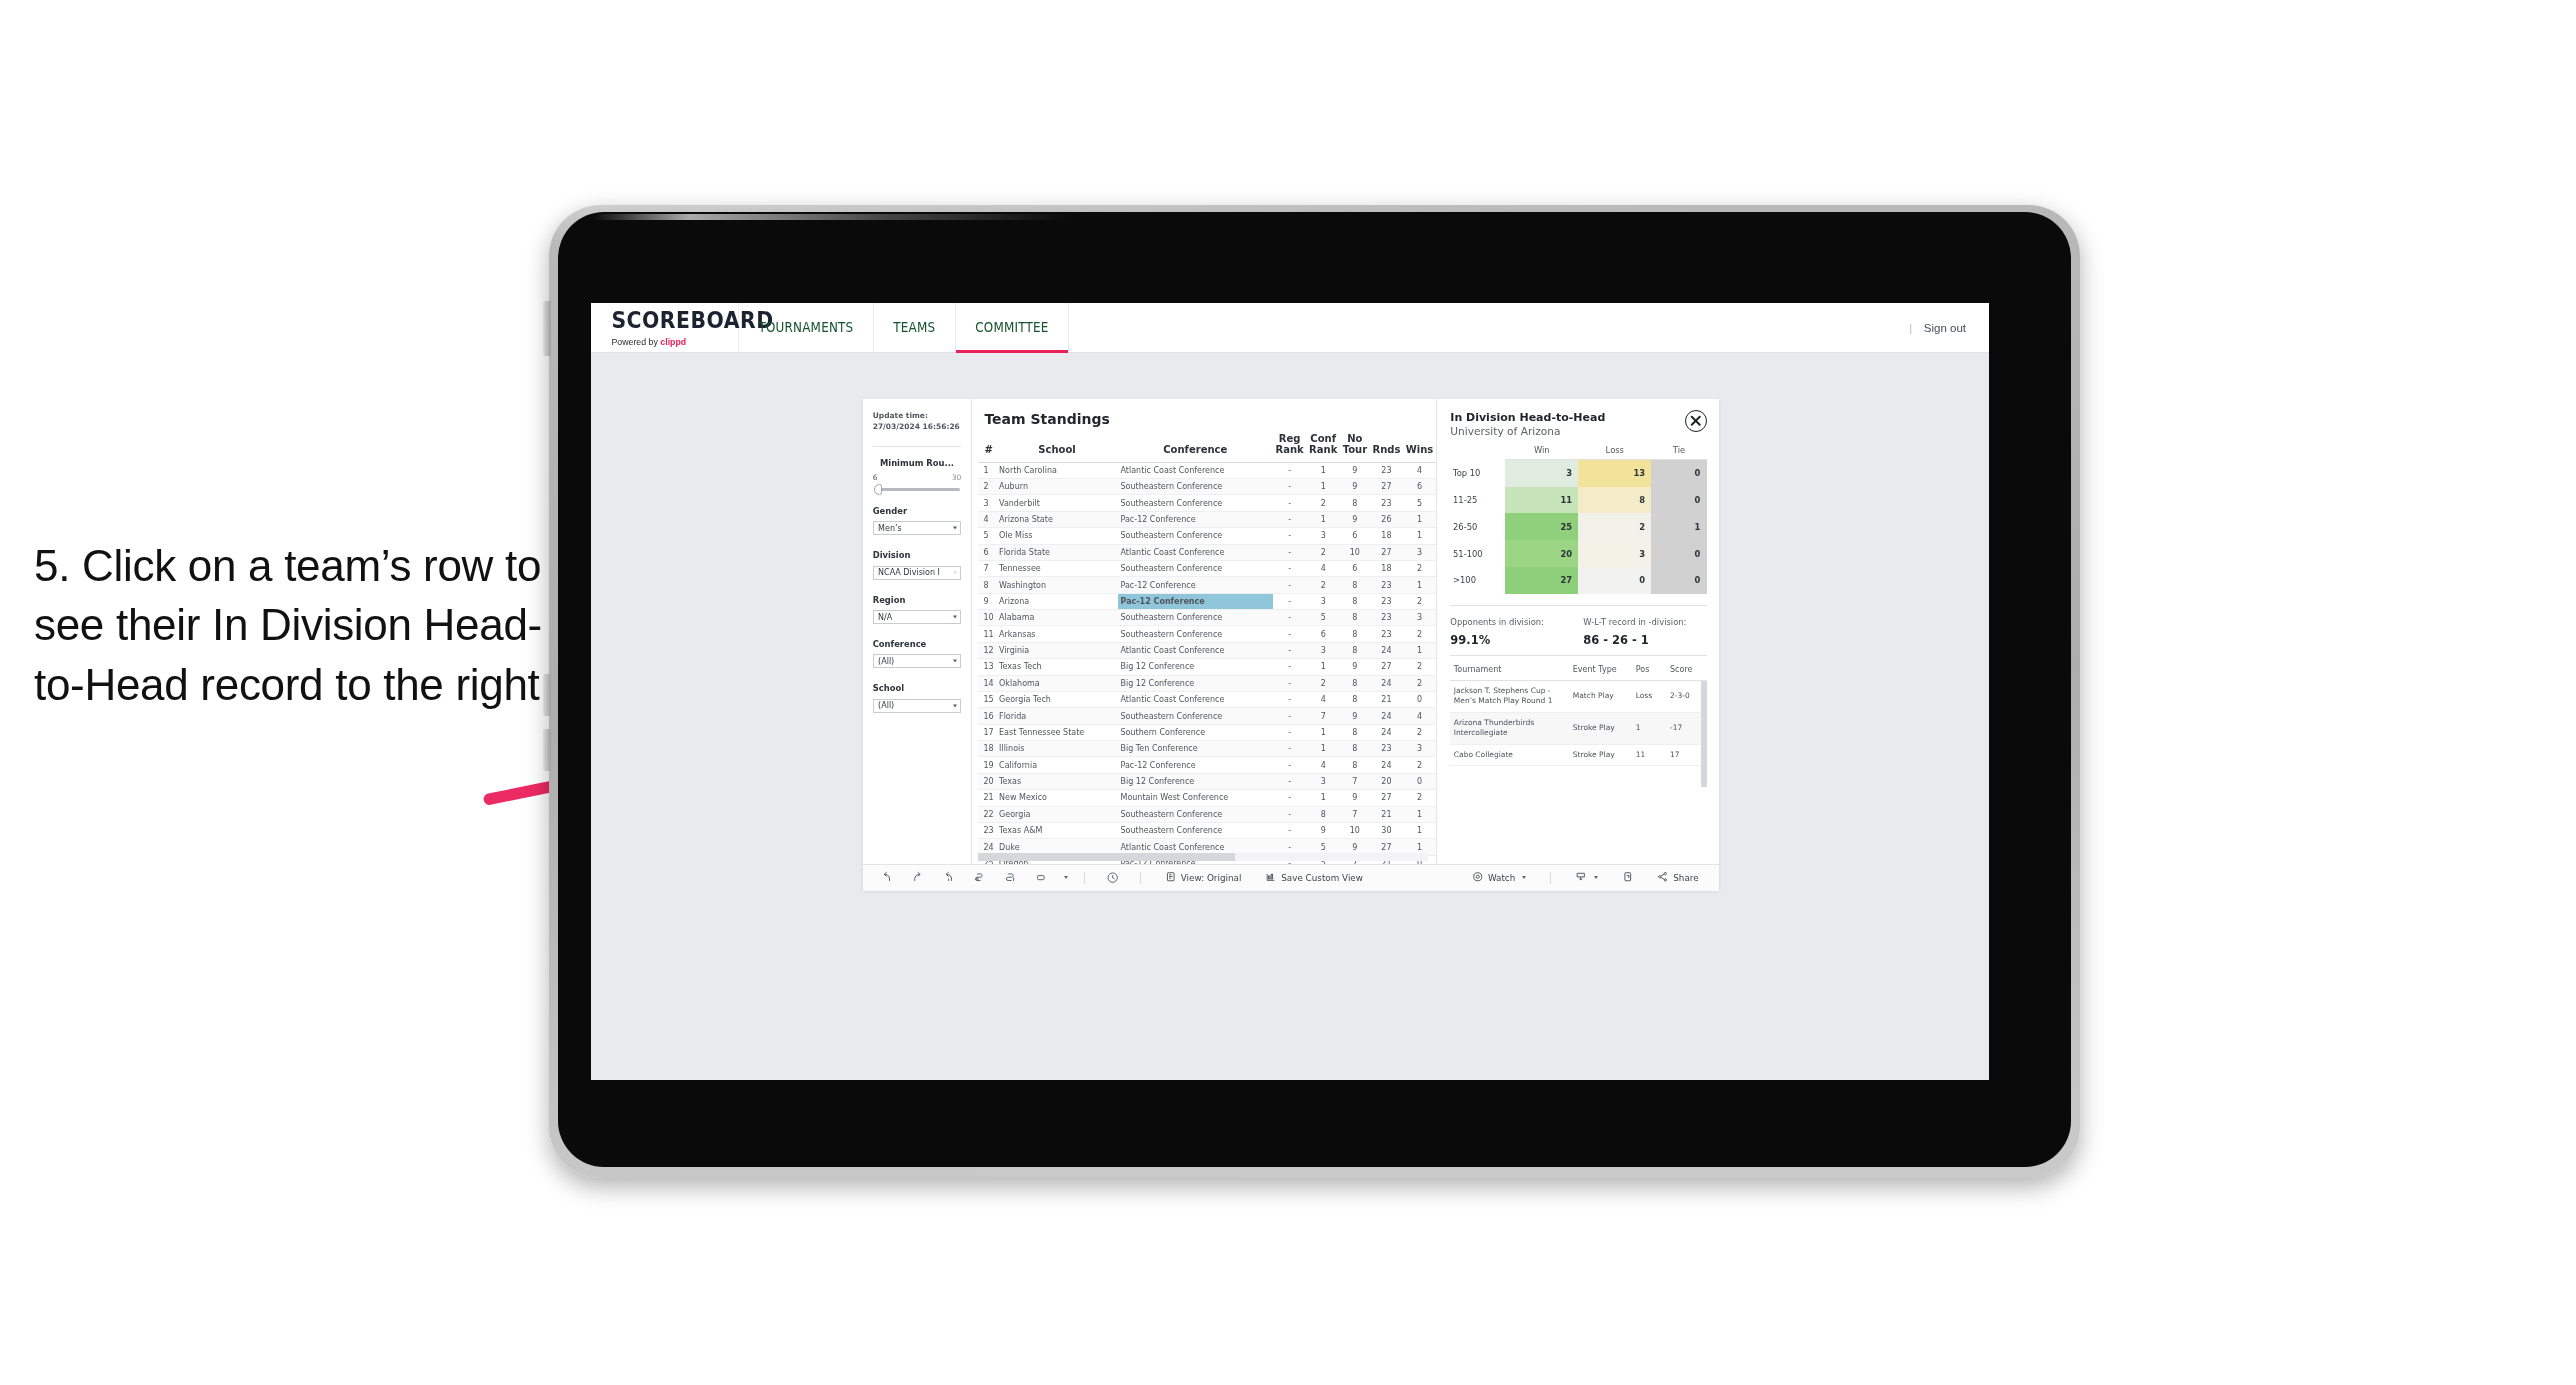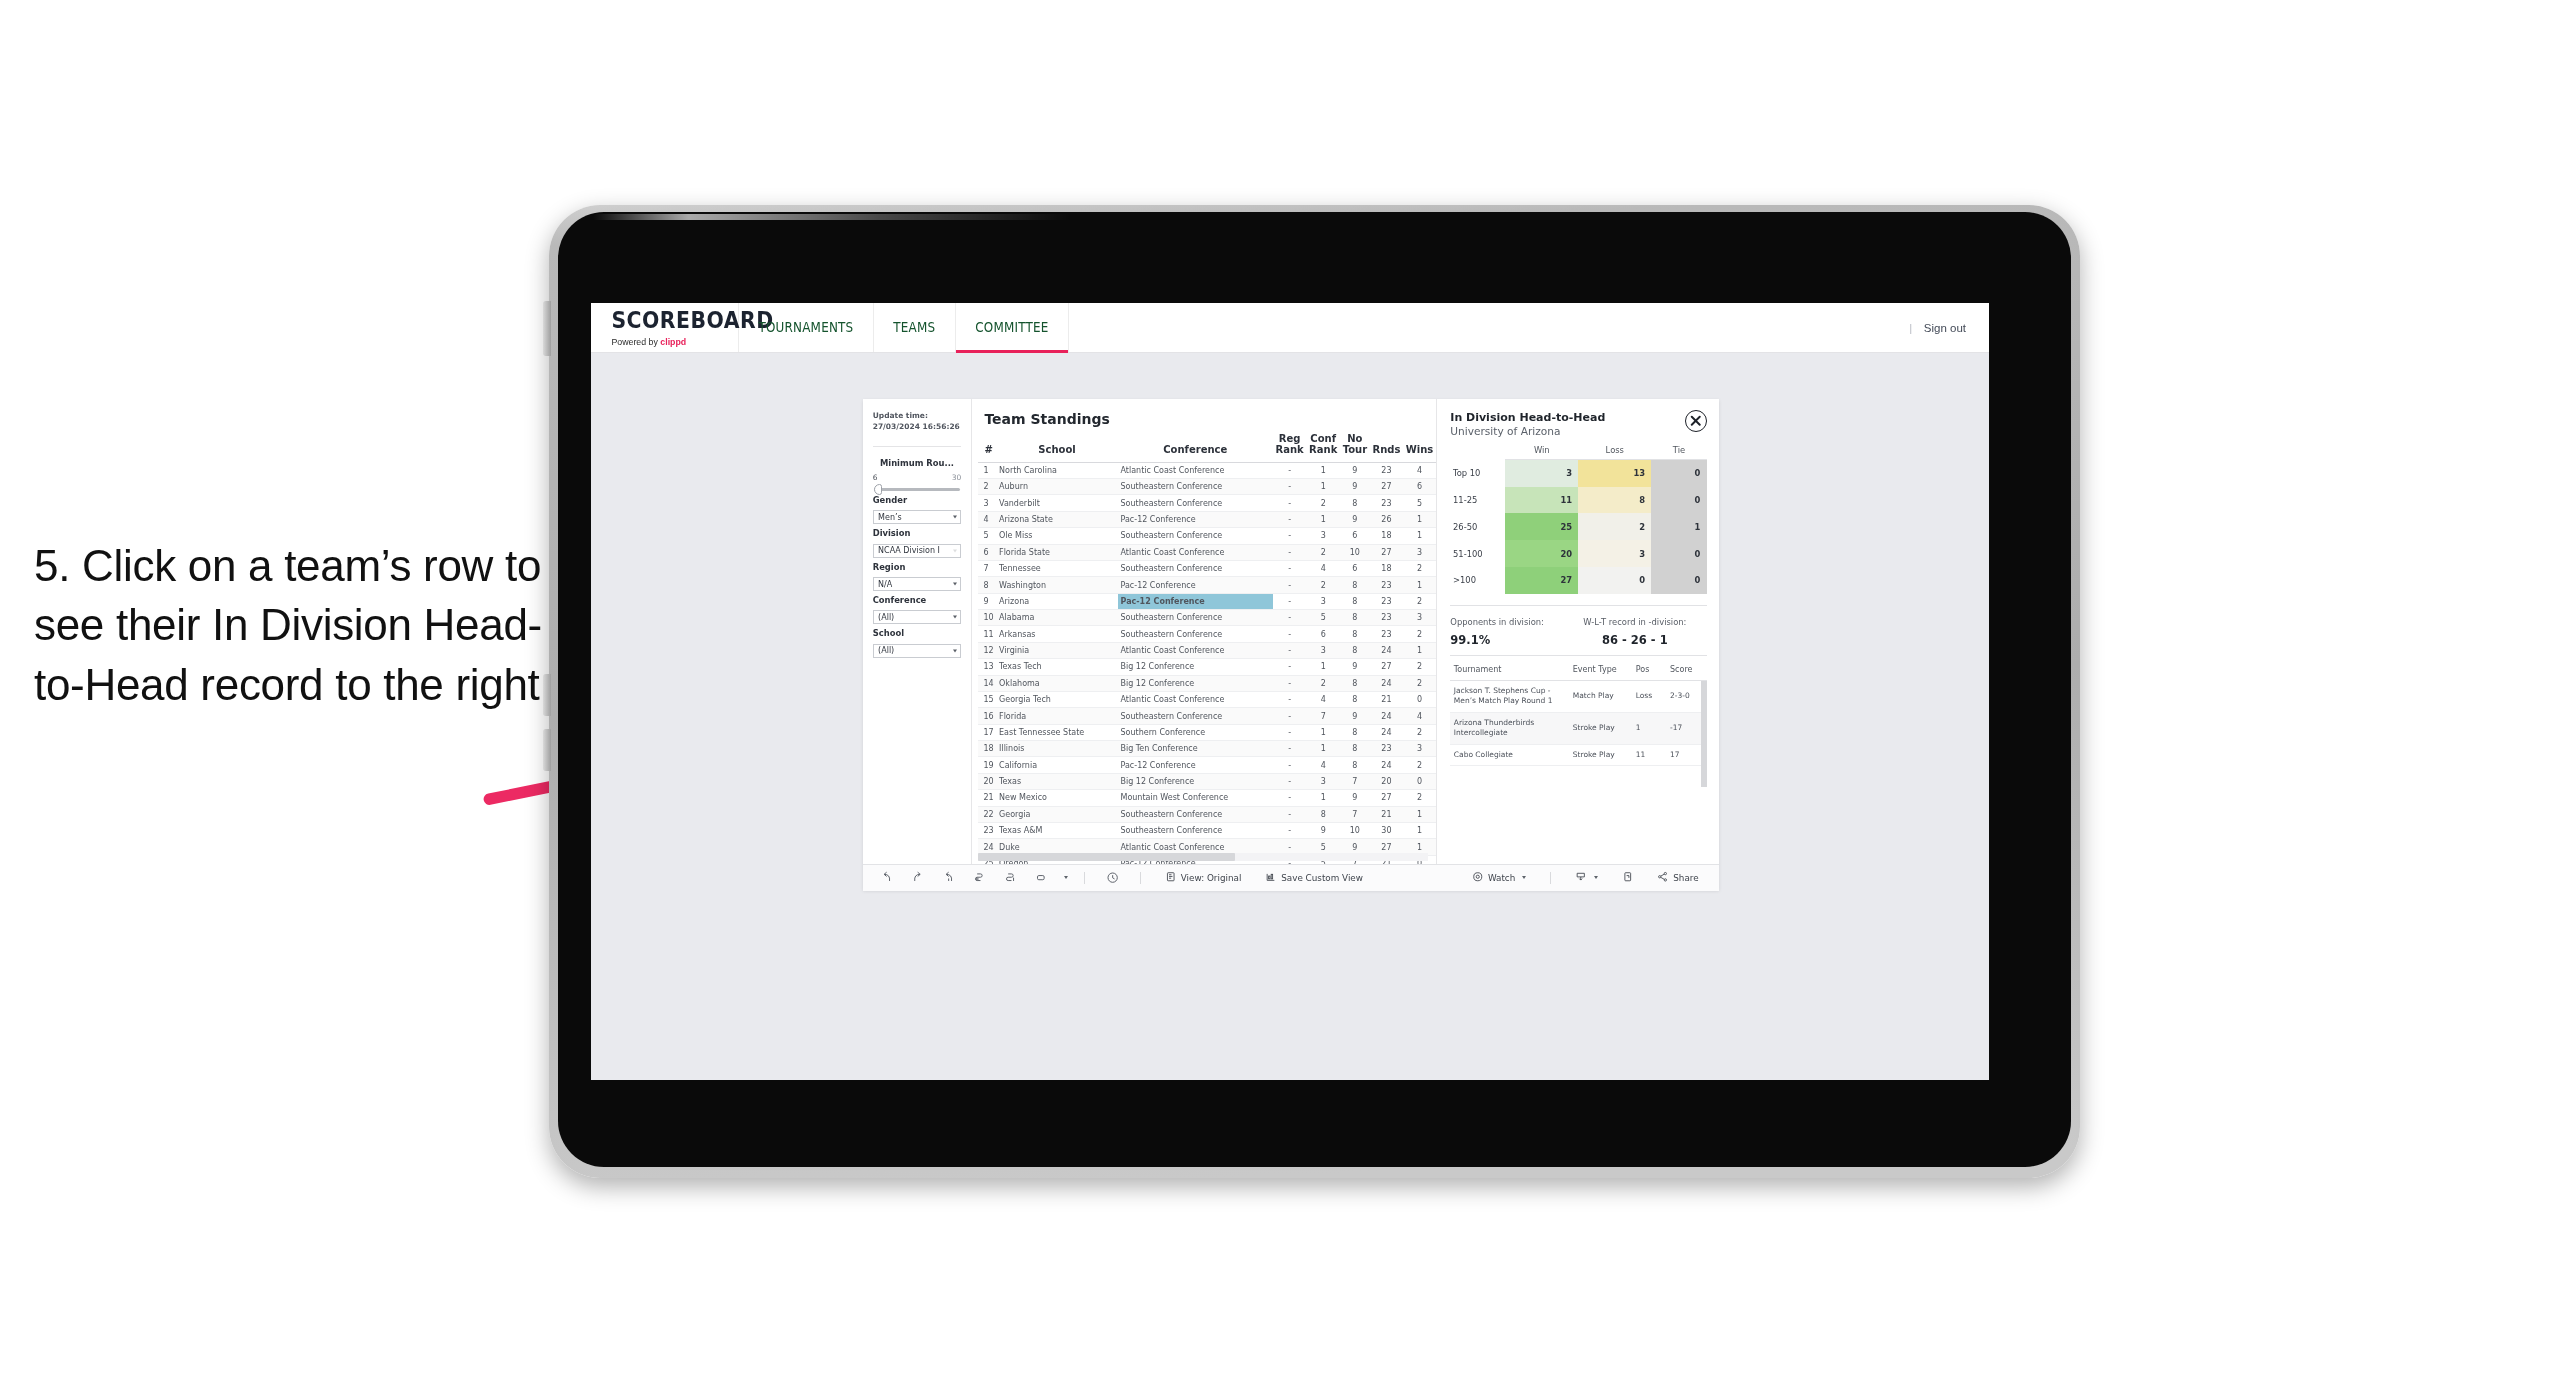--- a/index.html
+++ b/index.html
@@ -113,21 +113,21 @@
   }
   .viz-body { flex: 1; display: flex; overflow: hidden; }
 
   
   .filters {
     width: 109px; border-right: 0.9px solid #e6e6e8; padding: 12.4px 9.7px 0 9.7px;
     font-family: "DejaVu Sans", sans-serif;
   }
   .upd-label { font-size: 7.5px; color: #51565f; line-height: 1.45; font-weight: 600; }
   .filters hr { border: 0; border-top: 0.9px solid #e4e4e6; margin: 12.4px 0 11.5px 0; }
-  .fgroup { margin-bottom: 4px; }
+  .fgroup { margin-bottom: 15px; }
   .fgroup-title { font-size: 8.4px; font-weight: 700; color: #2e333c; margin-bottom: 5.3px; }
   .fgroup-title.center { text-align: center; }
   .slider-vals { display: flex; justify-content: space-between; font-size: 7.5px; color: #4a4f58; margin-bottom: 3.5px; }
   .slider-vals .hi { color: #8b9099; }
   .slider-track { position: relative; height: 3.5px; background: #b6b9be; border-radius: 2.7px; margin: 5.3px 1.8px 0 1.8px; }
   .slider-knob {
     position: absolute; left: -0.9px; top: -3.5px; width: 8.8px; height: 10.6px;
     background: #ffffff; border: 0.9px solid #9ea2a9; border-radius: 6.2px 2.7px 2.7px 6.2px;
   }
   .sel {
@@ -200,21 +200,21 @@
   table.wlt td {
     font-size: 8.4px; color: #2e333b; text-align: right; padding: 8.4px 6.2px; font-weight: 600;
   }
   table.wlt td.rowlabel { text-align: left; color: #3c414a; font-weight: 400; background: #fff !important; padding-left: 2.7px; }
 
   .stats { display: flex; margin-top: 11.5px; border-top: 0.9px solid #e1e2e5; padding-top: 10.6px; }
   .stat { }
   .stat:first-child { width: 133px; }
   .stat-label { font-size: 8.4px; color: #575c65; }
   .stat-value { font-size: 11.5px; font-weight: 700; color: #1f242b; margin-top: 6.2px; }
-  .stat.center .stat-value { text-align: center; }
+  .stat.center .stat-value { }
 
   .evt-wrap { margin-top: 8px; border-top: 0.9px solid #e1e2e5; position: relative; flex: 1; overflow: hidden; }
   table.events { width: 100%; border-collapse: collapse; margin-top: 1.8px; }
   table.events th {
     font-size: 8px; font-weight: 400; color: #51565e; text-align: left;
     padding: 7px 3.5px 6.2px 3.5px; border-bottom: 0.9px solid #e1e2e5;
   }
   table.events td {
     font-size: 7.5px; color: #4b5059; padding: 5.3px 3.5px; border-bottom: 0.9px solid #eeeff1;
     vertical-align: middle; line-height: 1.35;

